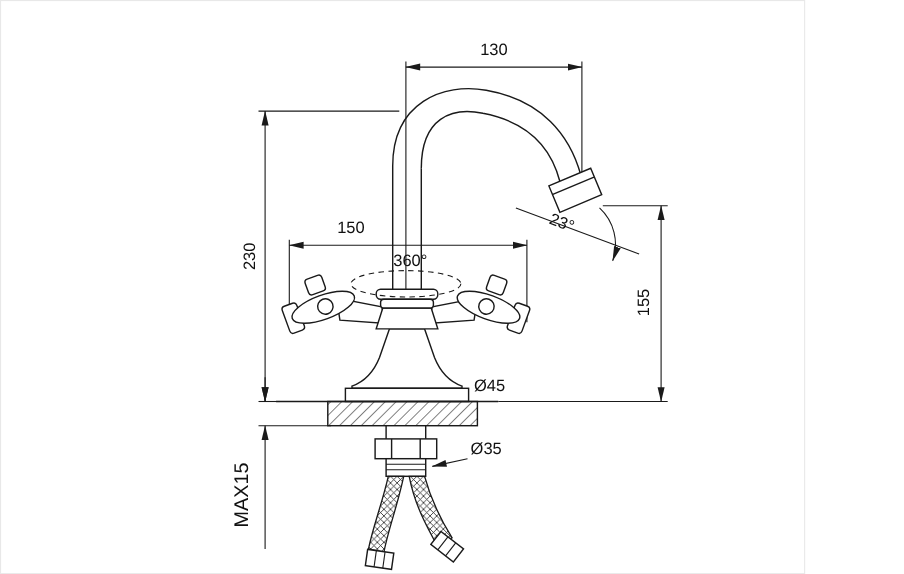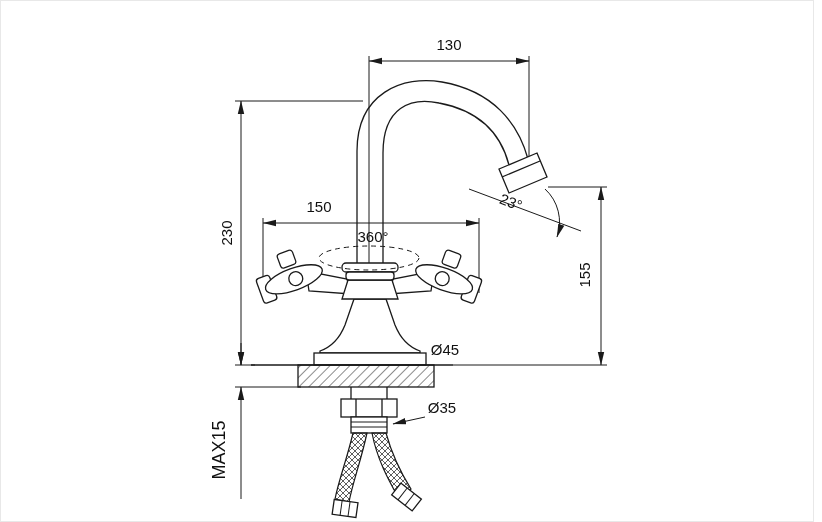--- a/index.html
+++ b/index.html
@@ -1,17 +1,17 @@
 <!DOCTYPE html>
 <html><head>
 <meta charset="utf-8">
 <style>
   html,body{margin:0;padding:0;background:#ffffff;}
   .stage{
-    position:relative;width:814px;height:522px;background:#ffffff;
+    position:relative;width:732px;height:522px;background:#ffffff;
     border:1px solid #e8e8e8;box-sizing:border-box;overflow:hidden;
     font-family:"Liberation Sans",sans-serif;
   }
   svg{display:block;}
   .dim-text{font-size:15px;fill:#111;font-family:"Liberation Sans",sans-serif;}
   .big-text{font-size:18px;fill:#111;font-family:"Liberation Sans",sans-serif;}
   .thin{fill:none;stroke:#1a1a1a;stroke-width:1;}
   .draw{fill:none;stroke:#1a1a1a;stroke-width:1.3;}
   .dfill{fill:#ffffff;stroke:#1a1a1a;stroke-width:1.3;}
 </style>

